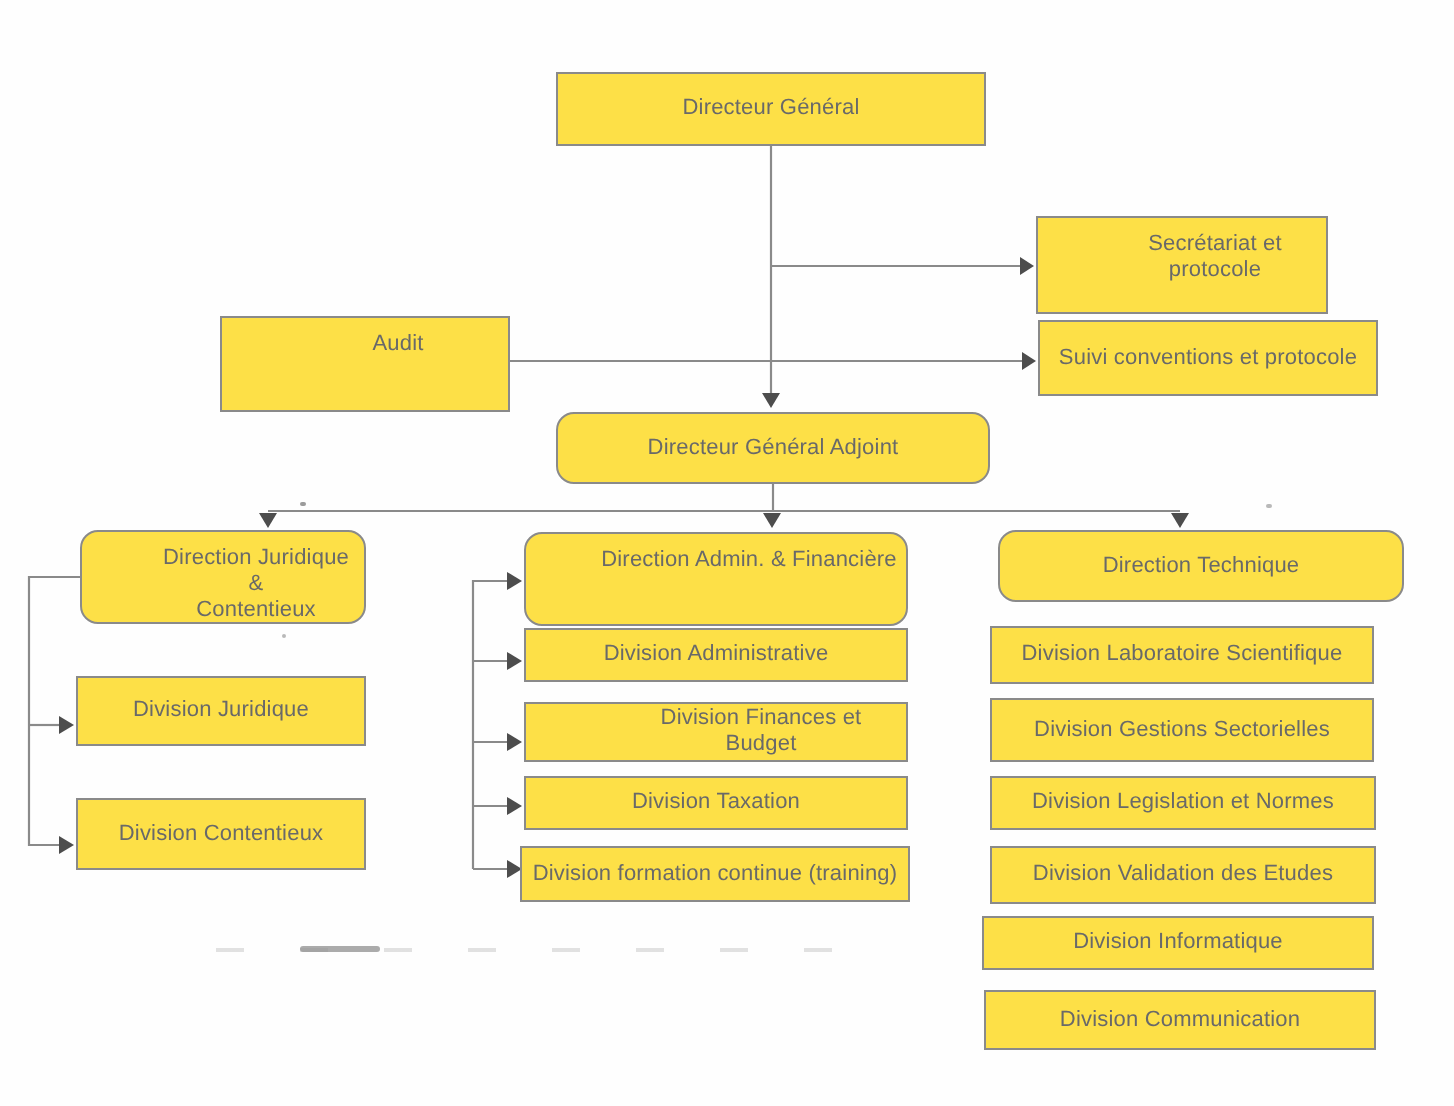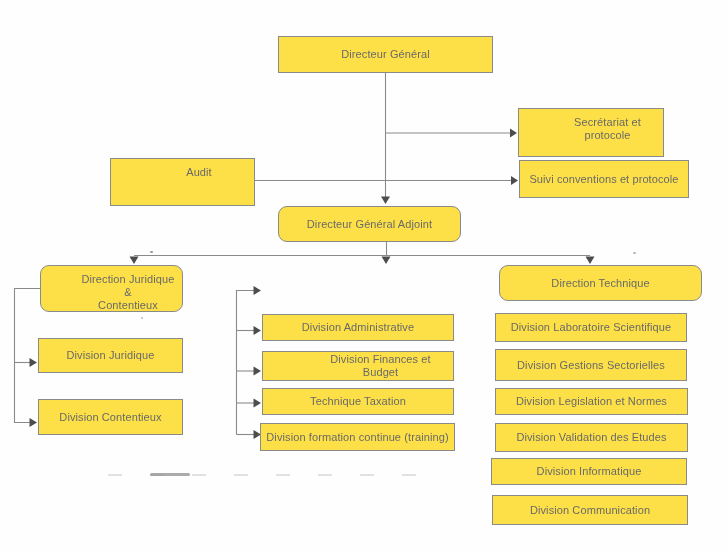--- a/index.html
+++ b/index.html
@@ -82,37 +82,38 @@
   </svg>
 
   <div class="box" style="left:278px;top:36px;width:215px;height:37px;">Directeur Général</div>
 
   <div class="box top" style="left:518px;top:108px;width:146px;height:49px;">Secrétariat et protocole</div>
 
   <div class="box top" style="left:110px;top:158px;width:145px;height:48px;">Audit</div>
 
   <div class="box" style="left:519px;top:160px;width:170px;height:38px;">Suivi conventions et protocole</div>
 
-  <div class="box rounded" style="left:278px;top:206px;width:183px;height:36px;">Directeur Général Adjoint</div>
+  <div class="box rounded" style="left:278px;top:206px;width:217px;height:36px;">Directeur Général Adjoint</div>
 
   <div class="box rounded top" style="left:40px;top:265px;width:143px;height:47px;">
     <span>Direction Juridique &amp;</span>
     <span>Contentieux</span>
   </div>
 
   <div class="box" style="left:38px;top:338px;width:145px;height:35px;">Division Juridique</div>
 
   <div class="box" style="left:38px;top:399px;width:145px;height:36px;">Division Contentieux</div>
 
+  <div class="box rounded top" style="left:262px;top:266px;width:192px;height:47px;">Direction Admin. &amp; Financière</div>
 
   <div class="box" style="left:262px;top:314px;width:192px;height:27px;">Division Administrative</div>
 
   <div class="box" style="left:262px;top:351px;width:192px;height:30px;padding-left:48px;">Division Finances et Budget</div>
 
-  <div class="box" style="left:262px;top:388px;width:192px;height:27px;">Technique Taxation</div>
+  <div class="box" style="left:262px;top:388px;width:192px;height:27px;">Division Taxation</div>
 
   <div class="box" style="left:260px;top:423px;width:195px;height:28px;">Division formation continue (training)</div>
 
   <div class="box rounded" style="left:499px;top:265px;width:203px;height:36px;">Direction Technique</div>
 
   <div class="box" style="left:495px;top:313px;width:192px;height:29px;">Division Laboratoire Scientifique</div>
 
   <div class="box" style="left:495px;top:349px;width:192px;height:32px;">Division Gestions Sectorielles</div>
 
   <div class="box" style="left:495px;top:388px;width:193px;height:27px;">Division Legislation et Normes</div>

